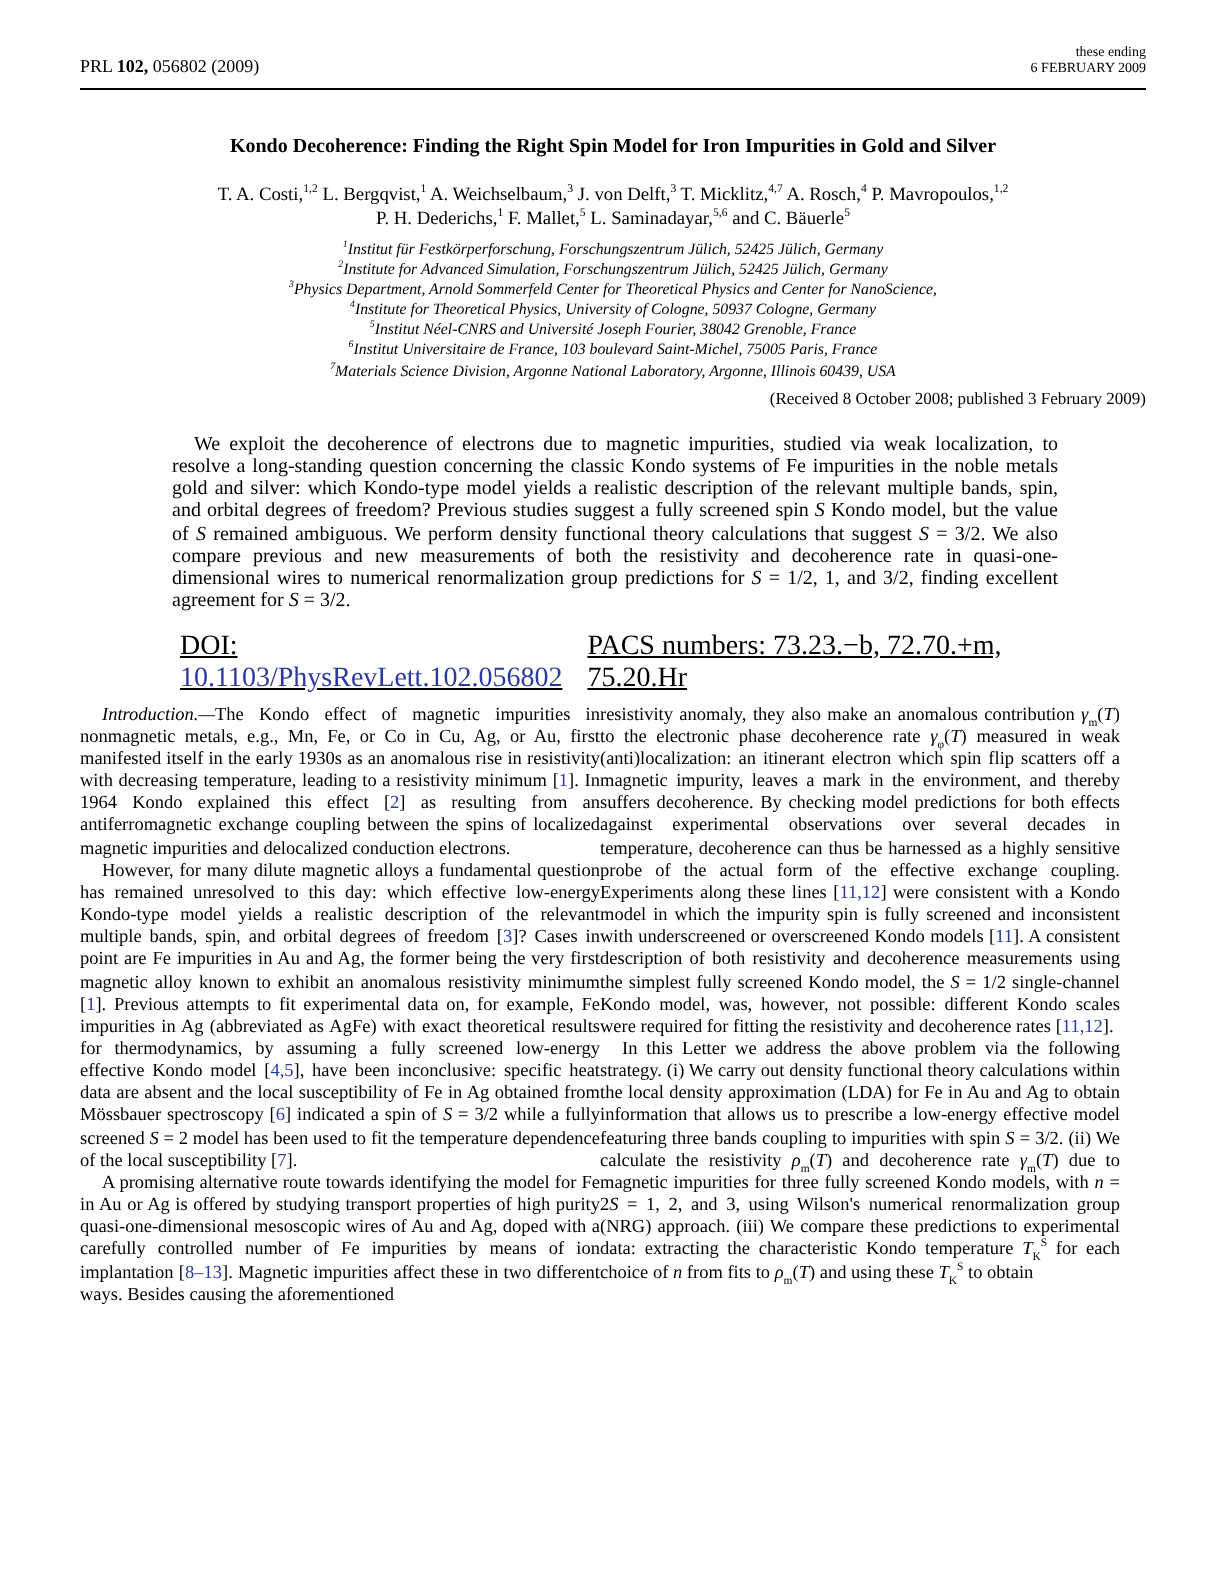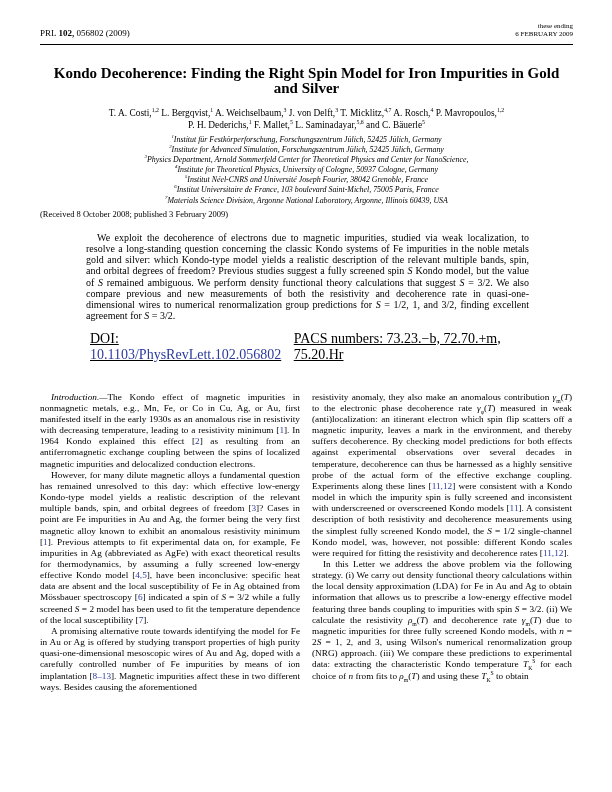--- a/index.html
+++ b/index.html
@@ -15,28 +15,28 @@
     overflow:hidden;
   }
   
   .hdr { display:flex; justify-content:space-between; align-items:flex-end; }
   .hdr-left  { font-size:9px; white-space:nowrap; }
   .hdr-left b { font-weight:bold; }
   .hdr-center{ font-size:10.5px; letter-spacing:3.2px; word-spacing:7px; white-space:nowrap; transform:translateY(-1px); }
   .hdr-right { font-size:7px; line-height:8px; text-align:right; white-space:nowrap; }
   .hdr-rule  { border:none; border-top:1.6px solid #000; margin:6px 0 0 0; }
   
-  .title  { margin-top:21px; font-size:15px; font-weight:bold; text-align:center; line-height:15px; }
+  .title  { margin-top:21px; font-size:10px; font-weight:bold; text-align:center; line-height:15px; }
   .authors{ margin-top:11px; font-size:9.4px; text-align:center; line-height:12px; }
   .affils { margin-top:4px; font-size:7.9px; font-style:italic; text-align:center; line-height:10.1px; }
-  .received{ margin-top:3px; font-size:8.5px; text-align:left; }
+  .received{ margin-top:3px; font-size:8.5px; text-align:right; }
   .abstract{ margin:13px 44px 0 46px; font-size:10px; line-height:11.25px; text-align:justify; text-indent:11px; }
   .doirow { margin:9px 42px 0 50px; display:flex; justify-content:space-between; font-size:14px;text-decoration:underline; }
   
-  .body   { margin-top:29px; display:flex; gap:12px; }
+  .body   { margin-top:5px; display:flex; gap:0; }
   .col    { width:260px; }
   .col p  { margin:0; font-size:9.25px; line-height:11.15px; text-align:justify; text-indent:11px; }
   .col p.noindent { text-indent:0; }
   .lead   { font-style:italic; }
   sup { font-size:0.62em; vertical-align:super; line-height:0; }
   sub { font-size:0.62em; vertical-align:sub;  line-height:0; }
   .cite { color:var(--link); }
   .link { color:var(--link); cursor:pointer; }
   
   .footer { position:absolute; bottom:38px; left:40px; right:39px; display:flex; font-size:8.6px; }

